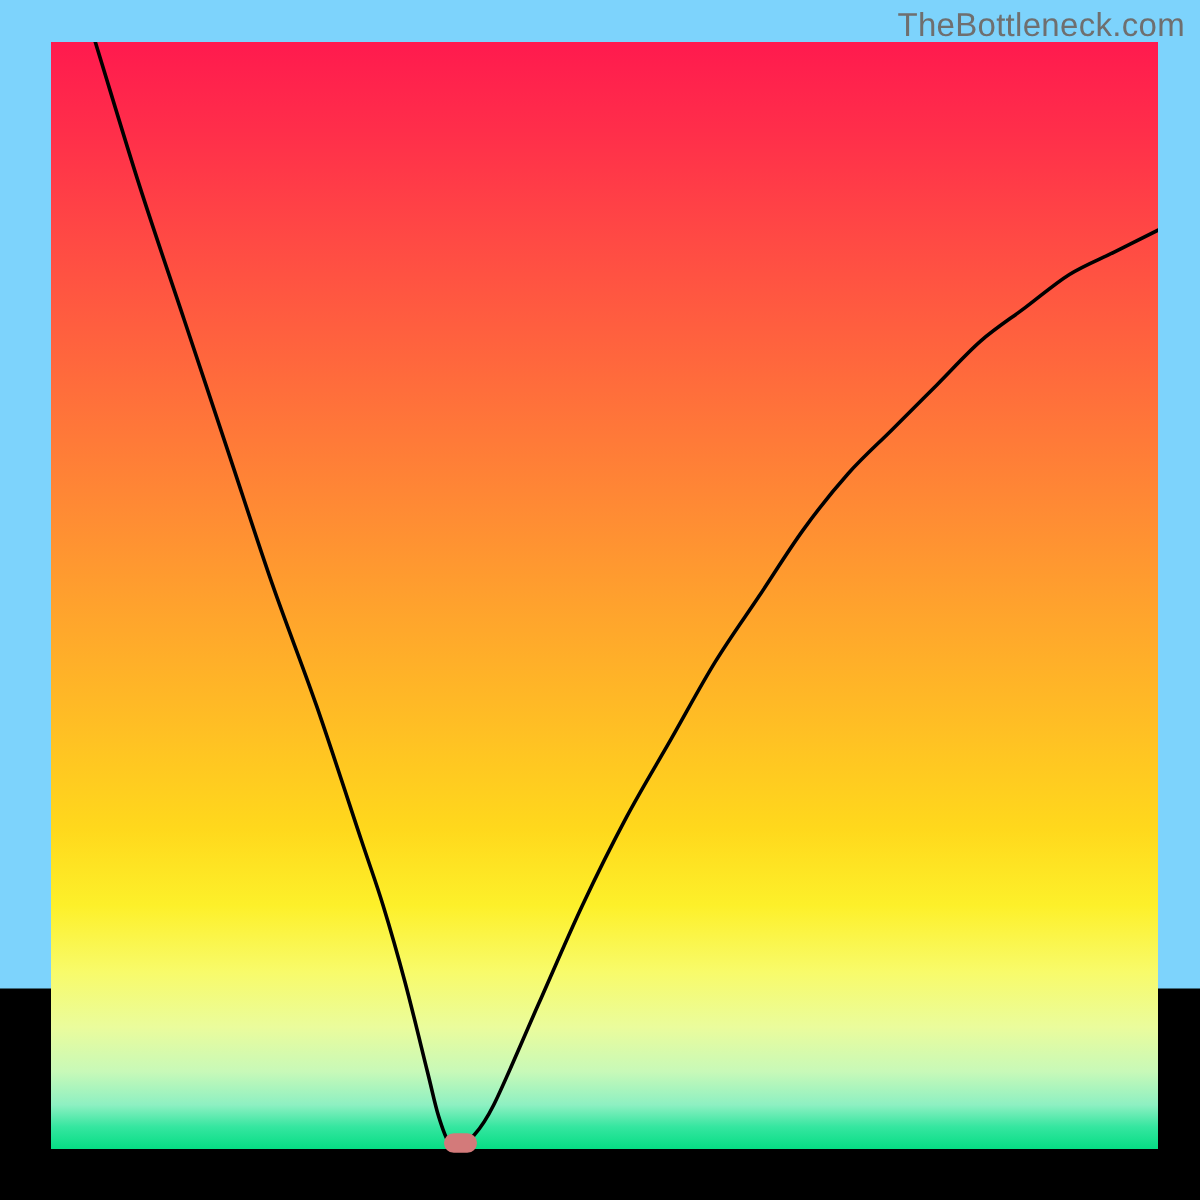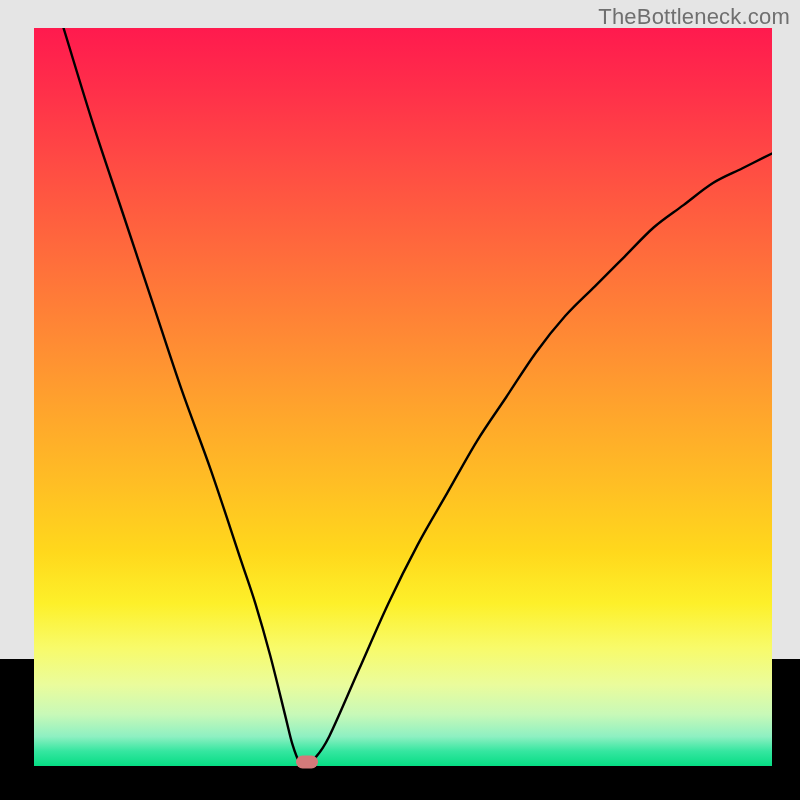--- a/index.html
+++ b/index.html
@@ -8,21 +8,21 @@
     width: 800px;
     height: 800px;
     background: #000;
     overflow: hidden;
     font-family: Arial, Helvetica, sans-serif;
   }
   .frame {
     position: relative;
     width: 800px;
     height: 659px;
-    background: #e5e5e5;
+    background: #7dd3fc;
   }
   .watermark {
     position: absolute;
     top: 4px;
     right: 10px;
     color: #6f6f6f;
     font-size: 22px;
     font-weight: 500;
     letter-spacing: 0.2px;
     z-index: 5;

